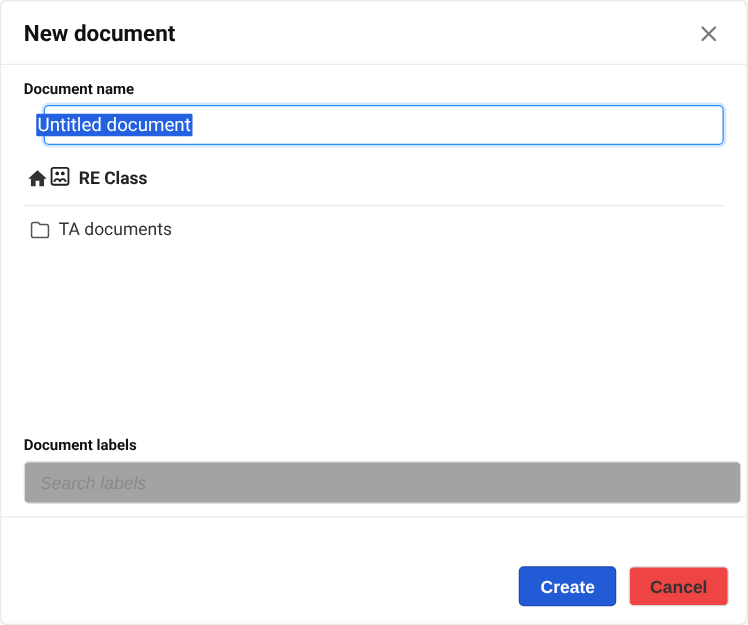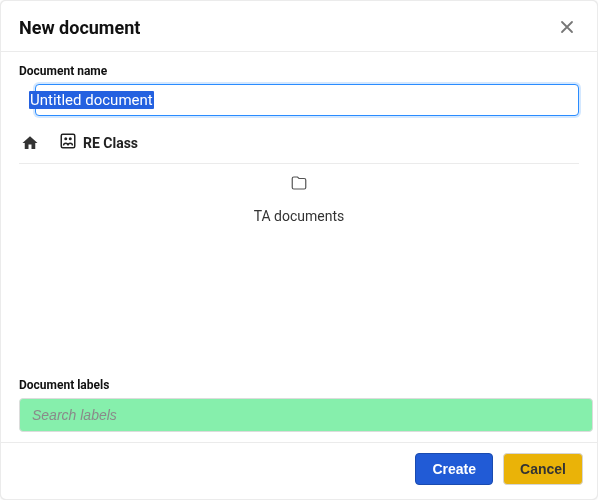--- a/index.html
+++ b/index.html
@@ -66,78 +66,78 @@
     transform: translateY(-50%);
     background: #2461e0;
     color: #fff;
     font-size: 15px;
     padding: 0 1px;
     pointer-events: none;
     border-radius: 1px;
   }
   .breadcrumb {
     display: flex; align-items: center;
-    gap: 20px;
+    gap: 0;
     padding: 4px 2px 10px 2px;
     border-bottom: 1px solid rgba(0,0,0,0.08);
   }
   .bc-icon { color: #333; line-height: 0; }
   .bc-loc {
     display: flex; align-items: center; gap: 6px;
     font-size: 14px; font-weight: 700; color: #222;
   }
   .file-list {
     flex: 1 1 auto;
     overflow: auto;
   }
   .file-row {
     display: flex; align-items: center;
-    gap: 16px;
+    gap: 6px;
     padding: 10px 4px;
     font-size: 14px;
     color: #333;
     cursor: pointer;
-    flex-direction: column;
   }
   .file-row .icon { color: #555; line-height: 0; }
   .labels-section {
     padding: 0 4px 10px 18px;
   }
   .search-input {
     width: 100%;
     font-size: 14px;
     padding: 8px 12px;
-    background: #86efac;
+    background: #a3a3a3;
     border: 1px solid #dcdcdc;
     border-radius: 4px;
     outline: none;
     color: #333;
   }
   .search-input::placeholder { color: #8a8a8a; font-style: italic; }
   .footer {
     display: flex; justify-content: flex-end; align-items: center;
     gap: 10px;
     padding: 10px 14px 14px 14px;
     border-top: 1px solid rgba(0,0,0,0.08);
   }
   .btn {
     font-size: 14px;
     font-weight: 600;
     padding: 7px 16px;
     border-radius: 4px;
     cursor: pointer;
     border: 1px solid transparent;
+    margin-top: 29px;
   }
   .btn-primary {
     background: #215bd6;
     color: #fff;
     border-color: #1a4bb0;
   }
   .btn-secondary {
-    background: #eab308;
+    background: #ef4444;
     color: #333;
     border-color: #d5d5d5;
   }
 </style>
 </head>
 <body>
 
 <div class="dialog">
 
   <div class="header">

